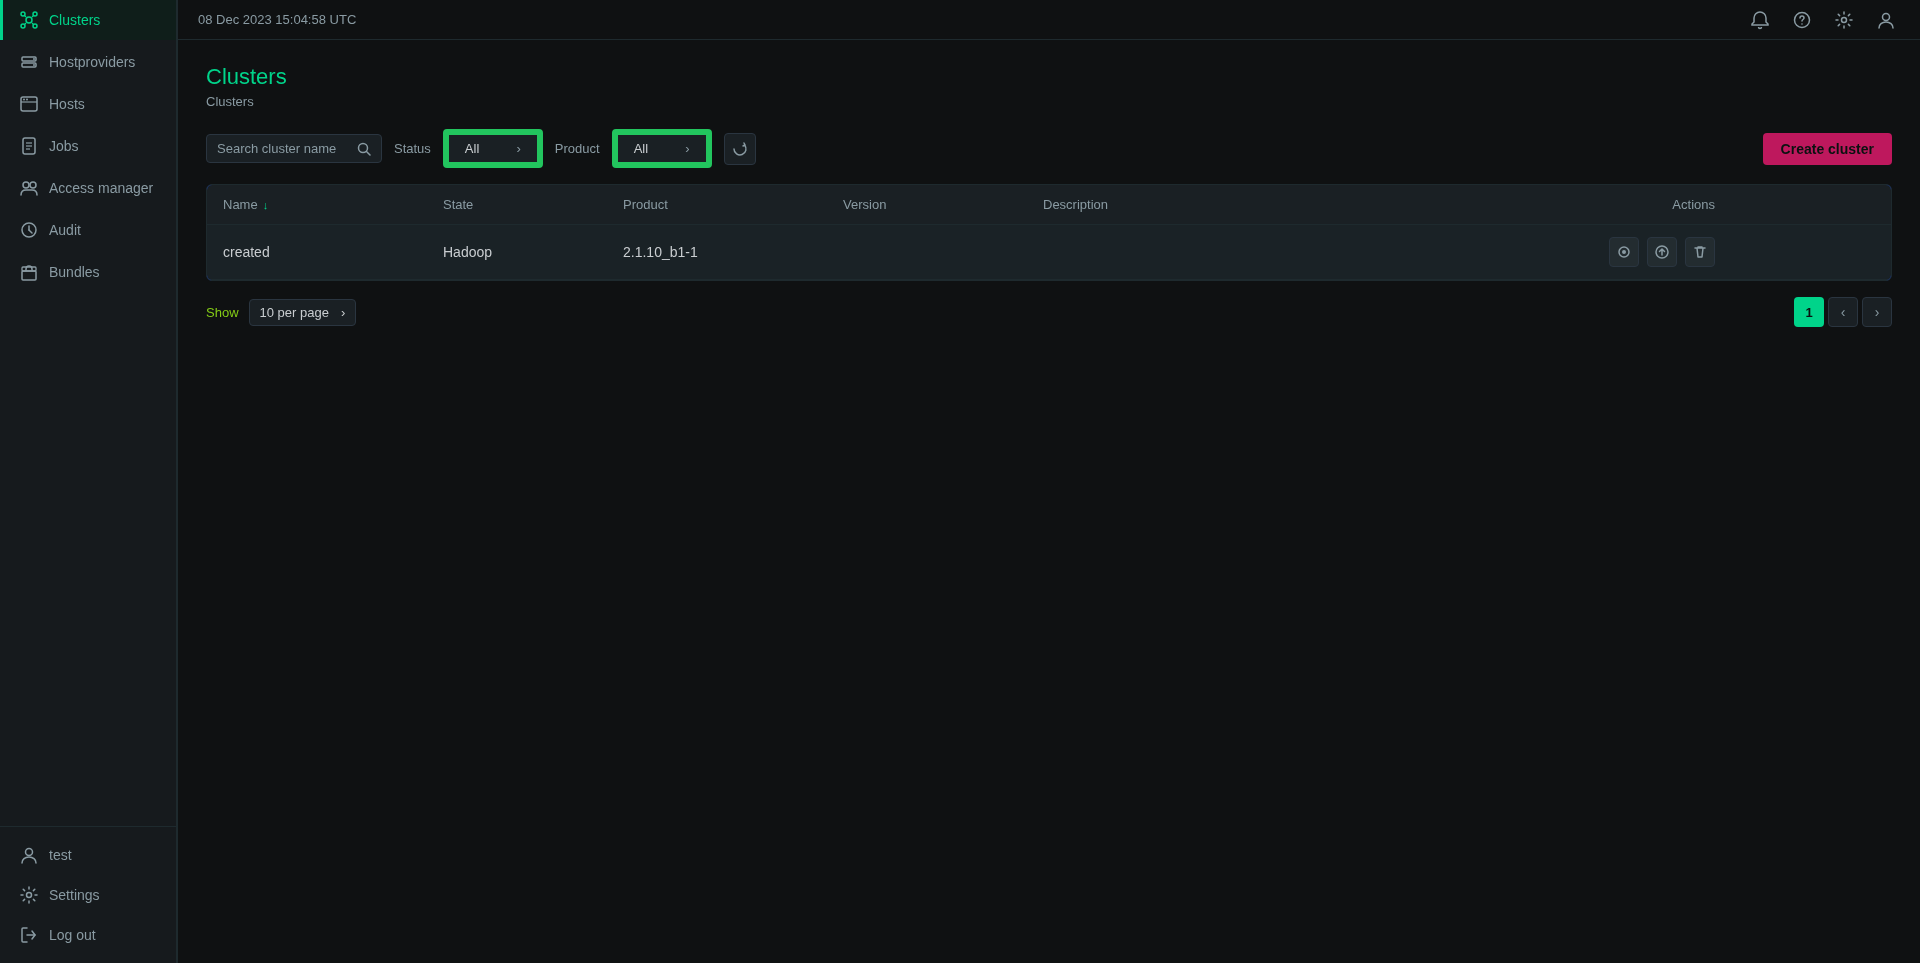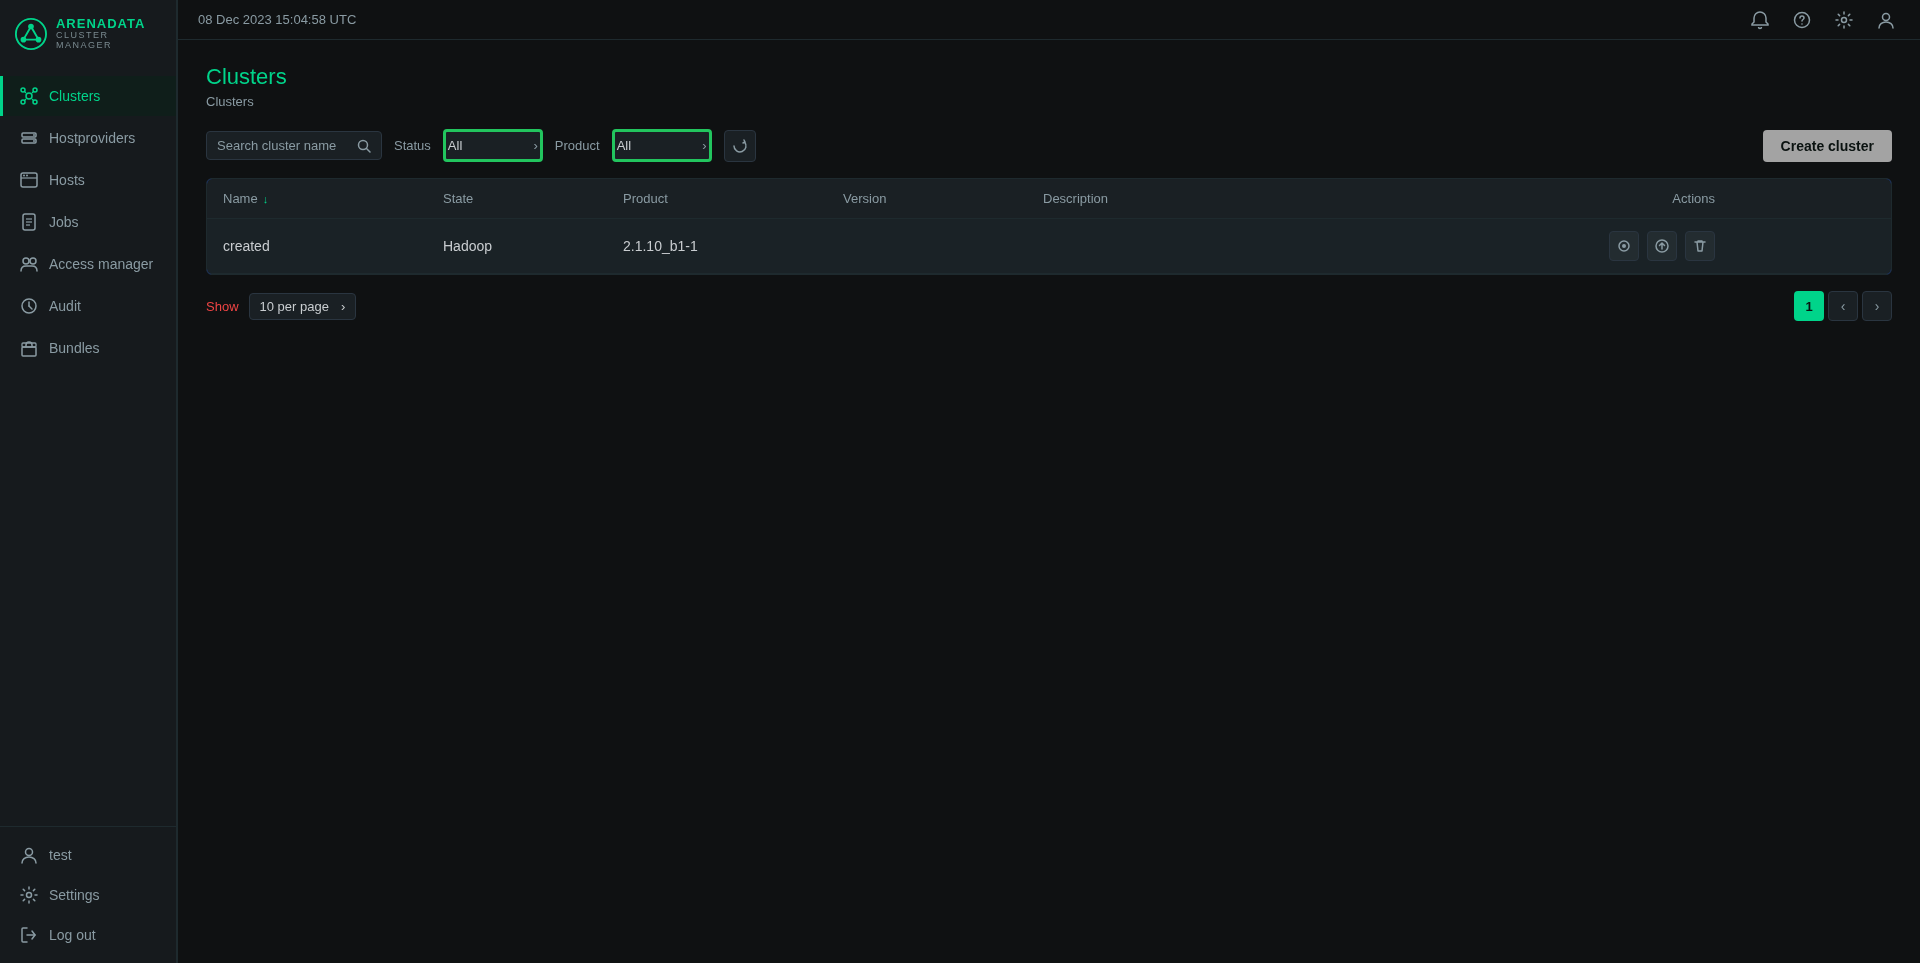--- a/index.html
+++ b/index.html
@@ -178,23 +178,23 @@
     }
 
     .filter-label {
       color: #8a9ba3;
       font-size: 13px;
     }
     .filter-select {
       display: flex;
       align-items: center;
       background: #1a2024;
-      border: 3px solid #22c55e;
-      border-radius: 4px;
-      padding: 6px 2px;
+      border: 6px solid #22c55e;
+      border-radius: 4px;
+      padding: 6px 16px;
       gap: 6px;
       cursor: pointer;
       color: #c9cdd0;
       font-size: 13px;
       min-width: 100px;
     }
     .filter-select .chevron {
       margin-left: auto;
       color: #8a9ba3;
     }
@@ -208,21 +208,21 @@
       background: #1a2024;
       border: 1px solid #2a3540;
       border-radius: 4px;
       cursor: pointer;
       color: #8a9ba3;
       font-size: 16px;
     }
 
     .create-btn {
       margin-left: auto;
-      background: #a3a3a3;
+      background: #be185d;
       color: #0a1210;
       border: none;
       border-radius: 4px;
       padding: 8px 18px;
       font-size: 14px;
       font-weight: 600;
       cursor: pointer;
       white-space: nowrap;
     }
 
@@ -298,21 +298,21 @@
     }
 
     
     .pagination-bar {
       display: flex;
       align-items: center;
       margin-top: 16px;
       gap: 10px;
     }
     .show-label {
-      color: #ef4444;
+      color: #84cc16;
       font-size: 13px;
     }
     .per-page-select {
       display: flex;
       align-items: center;
       background: #1a2024;
       border: 1px solid #2a3540;
       border-radius: 4px;
       padding: 5px 10px;
       gap: 12px;
@@ -352,34 +352,20 @@
       font-size: 14px;
     }
 
     
     svg { display: block; }
   </style>
 </head>
 <body>
 
 <nav class="sidebar">
-  <div class="sidebar-logo">
-
-    <svg class="logo-icon" viewBox="0 0 36 36">
-      <circle cx="18" cy="18" r="16" fill="none" stroke="#00d48a" stroke-width="2"></circle>
-      <path d="M10 24 L18 10 L26 24 Z" fill="none" stroke="#00d48a" stroke-width="2"></path>
-      <circle cx="18" cy="10" r="3" fill="#00d48a"></circle>
-      <circle cx="10" cy="24" r="3" fill="#00d48a"></circle>
-      <circle cx="26" cy="24" r="3" fill="#00d48a"></circle>
-    </svg>
-    <div class="logo-text">
-      <span class="top">ARENADATA</span>
-      <span class="bottom">CLUSTER MANAGER</span>
-    </div>
-  </div>
 
   <div class="sidebar-nav">
 
     <div class="nav-item active">
       <span class="nav-icon">
         <svg width="20" height="20" viewBox="0 0 20 20" fill="none">
           <circle cx="10" cy="10" r="3" stroke="#00d48a" stroke-width="1.5"></circle>
           <circle cx="4" cy="4" r="2" stroke="#00d48a" stroke-width="1.5"></circle>
           <circle cx="16" cy="4" r="2" stroke="#00d48a" stroke-width="1.5"></circle>
           <circle cx="4" cy="16" r="2" stroke="#00d48a" stroke-width="1.5"></circle>

